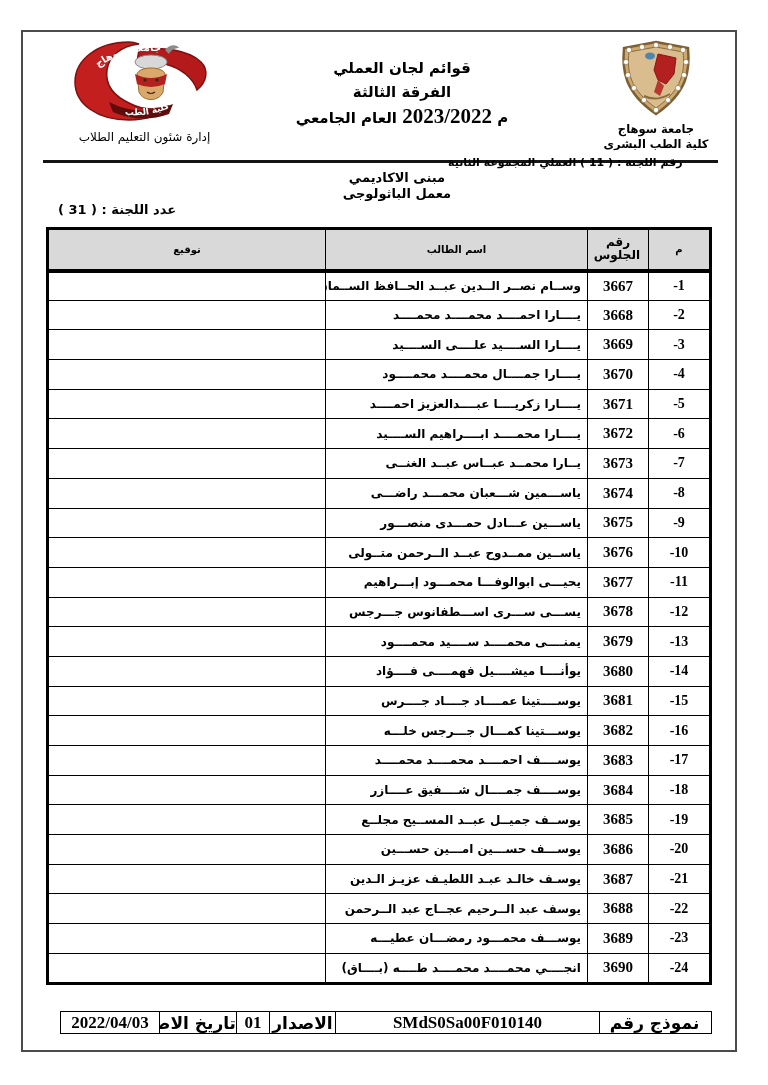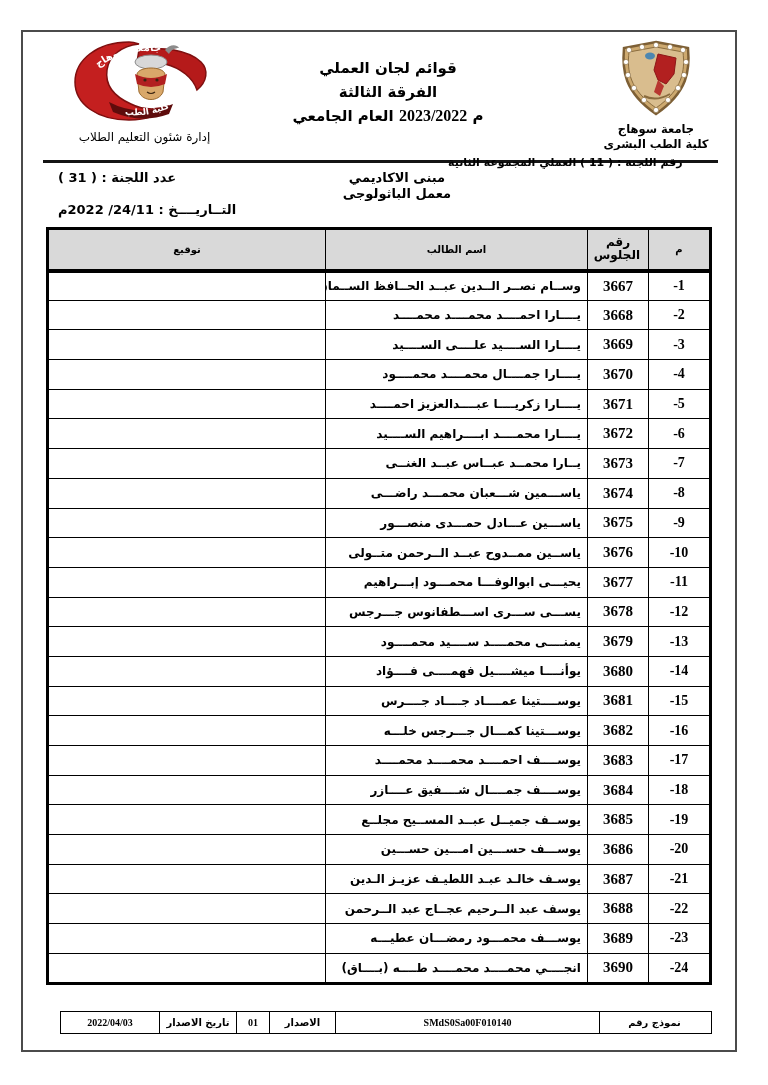--- a/index.html
+++ b/index.html
@@ -4,37 +4,37 @@
 <style>
   * { margin:0; padding:0; box-sizing:border-box; }
   html,body { width:768px; height:1085px; background:#ffffff; overflow:hidden;
               font-family:"DejaVu Sans", sans-serif; color:#000; }
   .frame { position:absolute; left:21px; top:30px; width:716px; height:1022px;
            border:2px solid #4b4b4b; background:#fff; }
 
   
   .right-logo-block { position:absolute; left:592px; top:40px; width:128px; text-align:center; }
   .right-logo-block .uni-line { font-weight:bold; font-size:11.5px; line-height:15px; }
-  .center-title { position:absolute; left:250px; top:56px; width:276px; text-align:center; }
+  .center-title { position:absolute; left:264px; top:56px; width:276px; text-align:center; }
   .center-title .t-line { font-weight:bold; font-size:15px; line-height:24px; }
-  .center-title .t-line .yr { font-family:"Liberation Serif", serif; font-size:16px; }
+  .center-title .t-line .yr { font-family:"Liberation Serif", serif; font-size:21px; }
   .left-logo-block { position:absolute; left:52px; top:40px; width:185px; text-align:center; }
   .left-logo-block .dept-line { font-weight:normal; font-size:12px; margin-top:2px; }
   .divider { position:absolute; left:43px; top:160px; width:675px; height:3px; background:#141414; }
 
   
   .info-right { position:absolute; left:448px; top:155px; width:270px; direction:rtl; text-align:left; }
   .info-right .l1 { font-weight:bold; font-size:11px; line-height:15px; }
   .info-right .l2 { font-weight:bold; font-size:13px; margin-top:8px; }
   .info-right .l2 .latin { font-family:"Liberation Serif", serif; font-size:14px; }
   .info-mid { position:absolute; left:330px; top:170px; width:134px; text-align:center; }
   .info-mid div { font-weight:bold; font-size:13px; line-height:16px; }
   .info-mid div + div { }
   .info-left { position:absolute; left:58px; top:170px; width:272px; direction:rtl; text-align:left; }
-  .info-left div { font-weight:bold; font-size:13px; line-height:16px; direction:rtl; unicode-bidi:plaintext; }
+  .info-left div { font-weight:bold; font-size:13px; line-height:16px; direction:rtl; unicode-bidi:plaintext;margin-top:32px; }
   .info-left div + div { margin-top:16px; }
 
   
   table.roster { position:absolute; left:46px; top:227px; width:666px;
                  border-collapse:collapse; table-layout:fixed; direction:rtl;
                  border:3px solid #000; }
   table.roster th { background:#d9d9d9; border:1px solid #000; border-bottom:4px solid #000;
                     font-weight:bold; font-size:10px; height:42px; text-align:center; vertical-align:middle; }
   table.roster th.h-seat { font-size:12px; line-height:13px; padding:0 8px; }
   table.roster td { border:1px solid #000; height:29.7px; vertical-align:middle;
@@ -44,21 +44,21 @@
   td.c-seat { text-align:center; font-family:"Liberation Serif", serif; font-weight:bold;
               font-size:15px; direction:ltr; }
   td.c-name { text-align:right; padding:0 6px 0 2px; font-weight:bold; font-size:12px; }
   td.c-sign { background:#fff; }
 
   
   table.formfoot { position:absolute; left:60px; top:1011px; width:652px;
                    border-collapse:collapse; table-layout:fixed; direction:rtl;
                    border:1px solid #000; }
   table.formfoot td { border:1px solid #000; height:22px; vertical-align:middle;
-                      font-weight:bold; font-size:10px; text-align:center; overflow:hidden; white-space:nowrap; }
+                      font-weight:bold; font-size:17px; text-align:center; overflow:hidden; white-space:nowrap; }
   td.f-label-right { text-align:right; padding-left:4px; padding-right:6px; }
   td.f-serif { font-family:"Liberation Serif", serif; font-size:13px; direction:ltr; }
 </style>
 </head>
 <body>
 
 <div class="frame"></div>
 
 <div class="right-logo-block">
   <svg width="84" height="78" viewBox="0 0 84 78">

